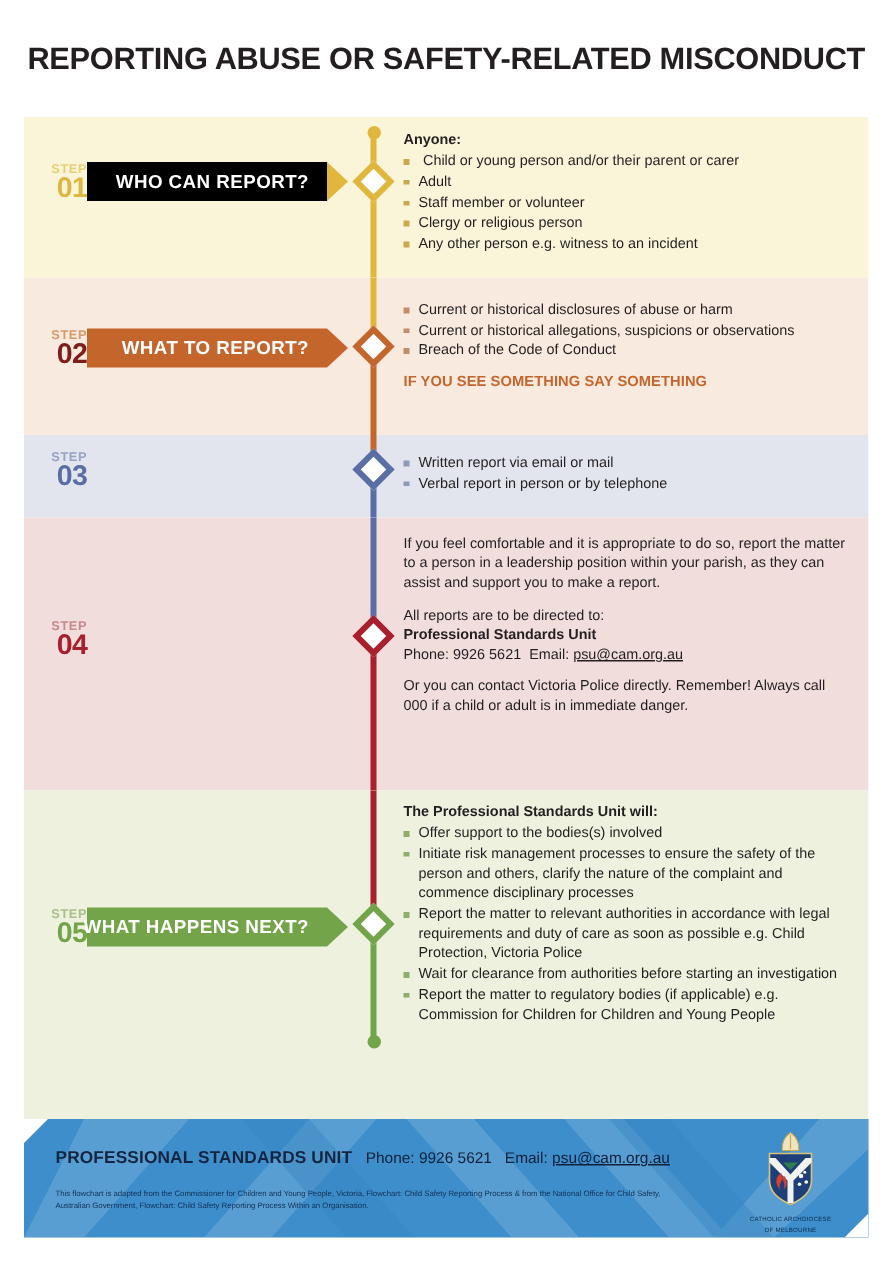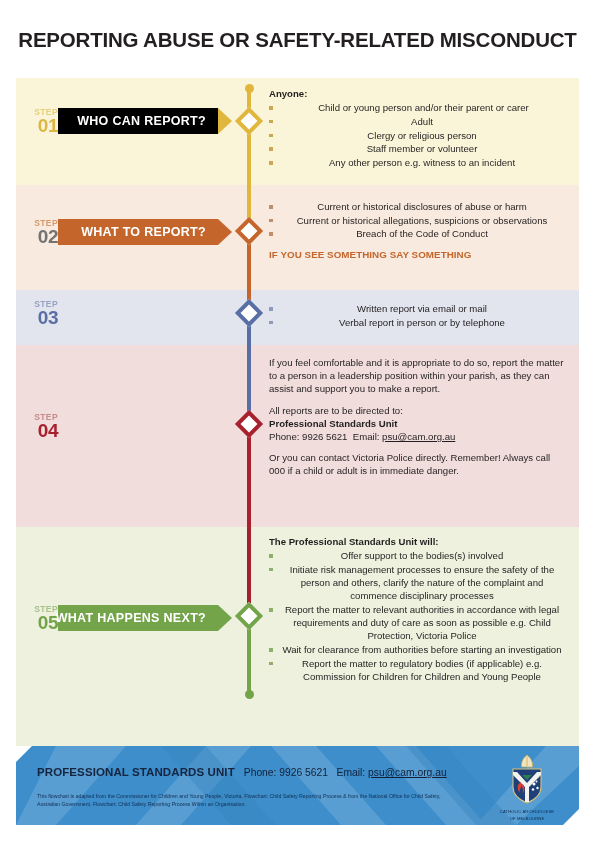--- a/index.html
+++ b/index.html
@@ -89,21 +89,21 @@
   
   .content {
     flex: 1 1 auto; position: relative;
     padding: 0 14px 0 9px;
     font-size: 9.6px; line-height: 13.2px;
     color: #231f20;
   }
   .c-head { font-weight: bold; font-size: 9.6px; margin-bottom: 1px; }
   ul.c-list { list-style: none; }
   ul.c-list li {
-    position: relative; padding-left: 10px; margin-bottom: 0.5px; text-align: center;
+    position: relative; padding-left: 10px; margin-bottom: 0.5px;
   }
   ul.c-list li::before {
     content: ""; position: absolute; left: 0px; top: 5px;
     width: 3.5px; height: 3.5px;
   }
   .c-para { margin-bottom: 8px; }
   .c-para:last-child { margin-bottom: 0; }
   .c-bold { font-weight: bold; }
   .c-slogan { font-weight: bold; font-size: 9.8px; letter-spacing: 0.05px; margin-top: 7px; }
   .c-link { text-decoration: underline; }
@@ -173,33 +173,33 @@
       <div class="spinecol" data-name="spine-column-01">
         <div class="spine-line" style="background:#e0b63c; top:10px;" data-name="spine-line"></div>
         <div class="spine-dot" style="background:#e0b63c; top:6px;" data-name="spine-start-dot-icon"></div>
         <div class="diamond" style="border-color:#e0b63c; top:33px;" data-name="spine-diamond-icon-01"></div>
       </div>
       <div class="content" style="padding-top:9px;" data-name="step-content-01">
         <div class="c-head" data-name="step-heading-01">Anyone:</div>
         <ul class="c-list" data-name="step-bullets-01">
           <li data-name="list-item" style="padding-left:13px;"><span>Child or young person and/or their parent or carer</span></li>
           <li data-name="list-item"><span>Adult</span></li>
+          <li data-name="list-item"><span>Staff member or volunteer</span></li>
           <li data-name="list-item"><span>Clergy or religious person</span></li>
-          <li data-name="list-item"><span>Staff member or volunteer</span></li>
           <li data-name="list-item"><span>Any other person e.g. witness to an incident</span></li>
         </ul>
       </div>
     </div>
 
     <div class="band" data-name="step-band-02" style="height:105px; background:#f8eade;">
       <div class="rail" data-name="step-rail-02">
         <div class="steplabel" style="top:34px; left:0;" data-name="step-label-02">
           <div class="stepnum" data-name="step-number-02">
             <span class="s-word" style="color:#d79a6a;">STEP</span>
-            <span class="s-digits" style="color:#737373;">02</span>
+            <span class="s-digits" style="color:#7f1d1d;">02</span>
           </div>
           <div class="arrowbar" style="background:#c4662c;" data-name="step-arrow-02">
             <span class="cap" data-name="step-arrow-label-02">WHAT TO REPORT?</span>
             <span class="tip" style="border-left-color:#c4662c;" data-name="arrow-tip-icon"></span>
           </div>
         </div>
       </div>
       <div class="spinecol" data-name="spine-column-02">
         <div class="spine-line" style="background:#e0b63c; top:0; height:40px;" data-name="spine-line"></div>
         <div class="spine-line" style="background:#c4662c; top:40px; bottom:0;" data-name="spine-line"></div>

